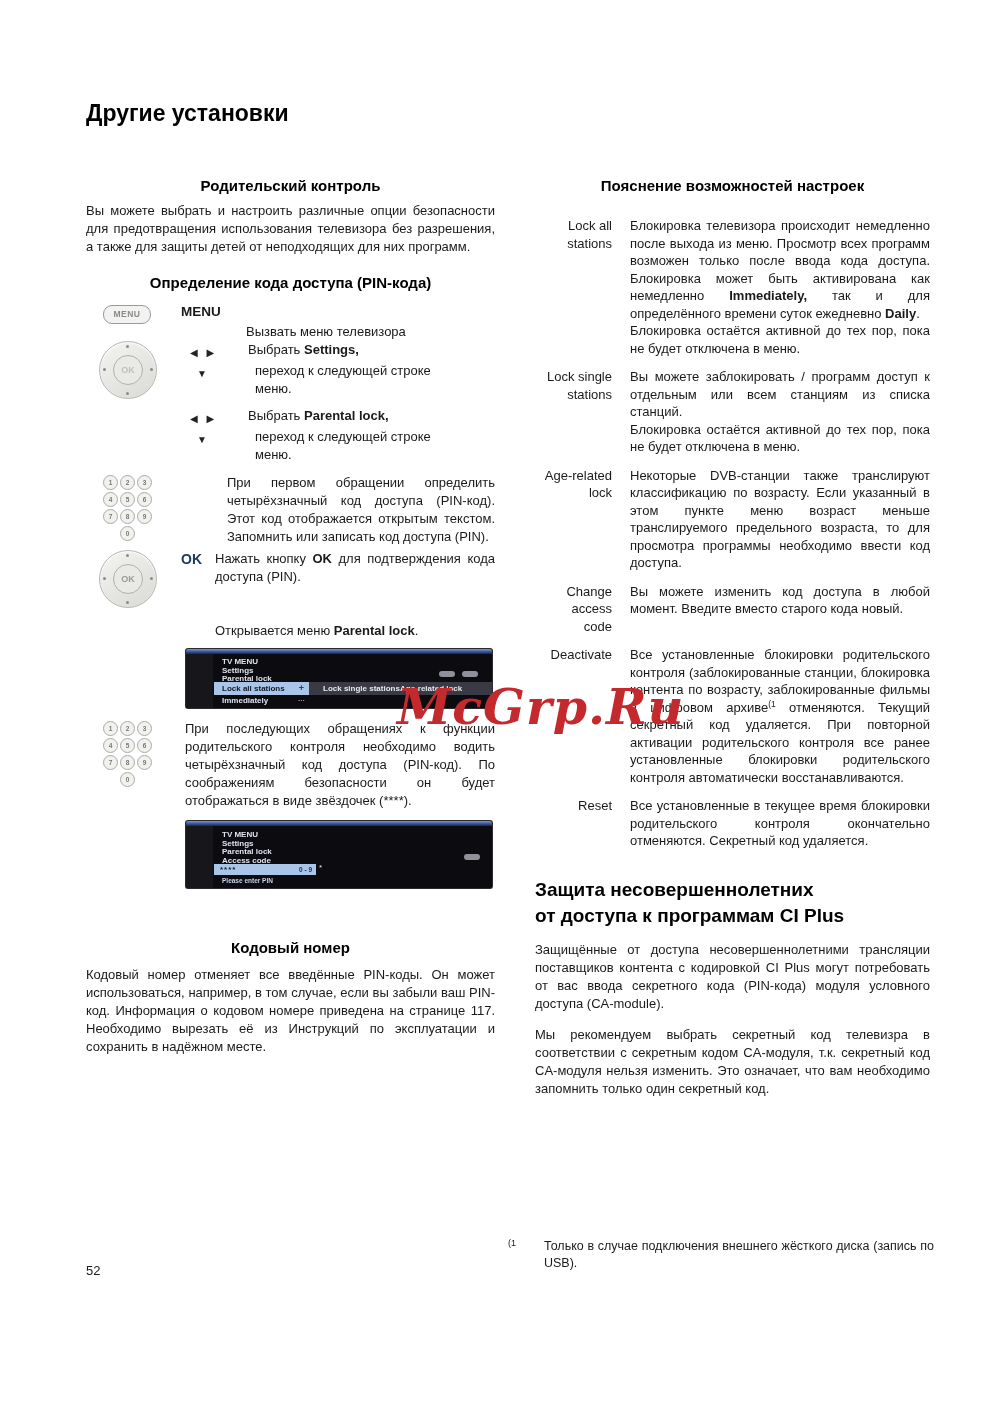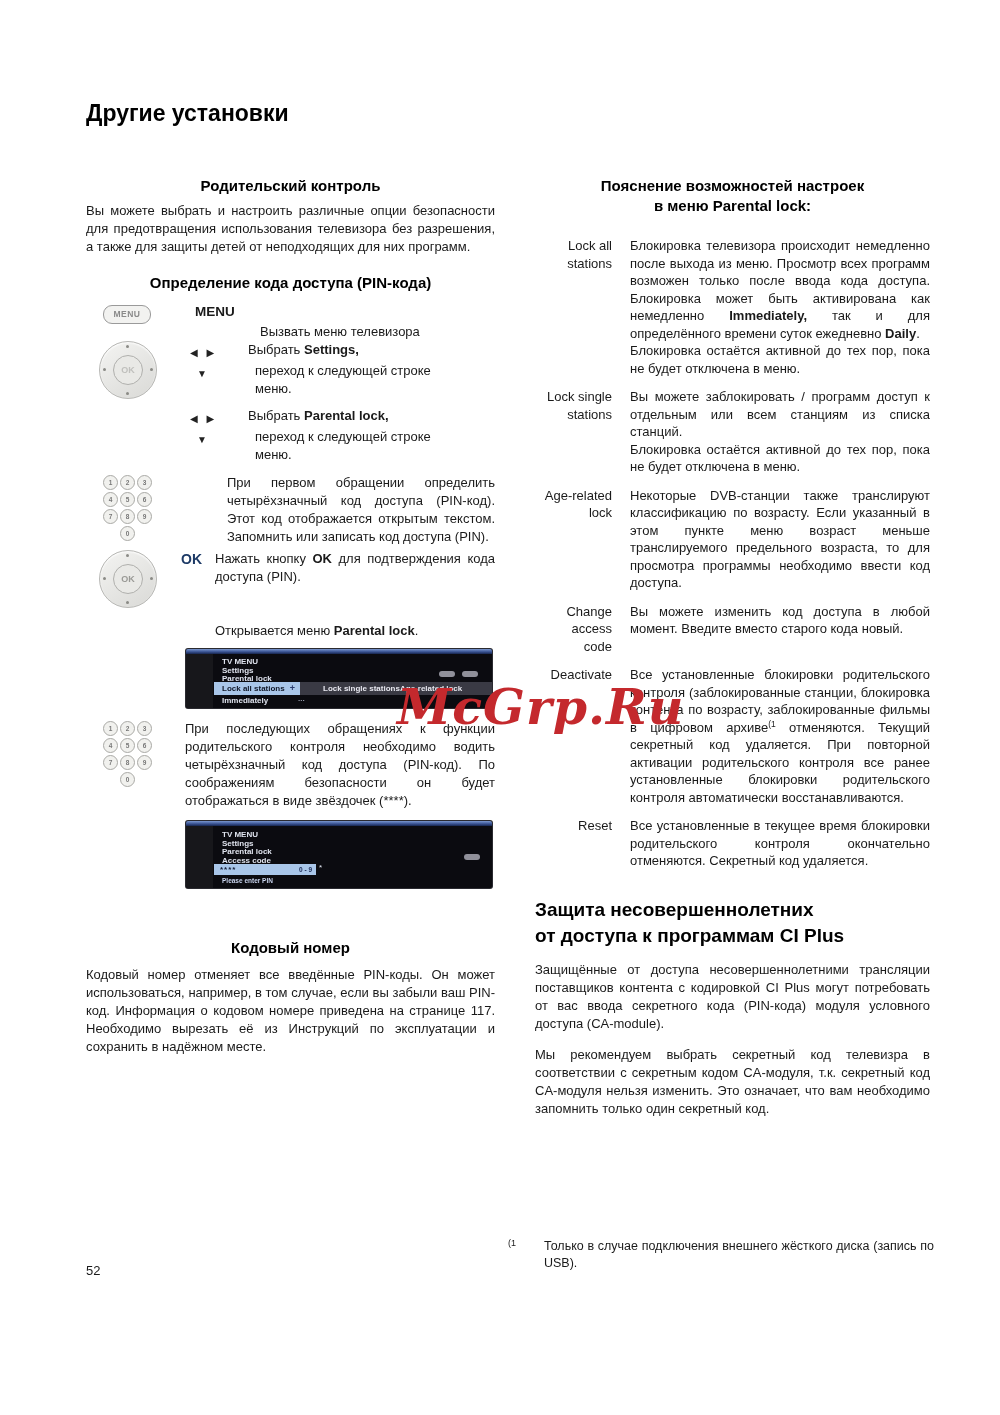--- a/index.html
+++ b/index.html
@@ -50,21 +50,21 @@
 
   
   .screen{position:relative;width:306px;margin-left:100px;background:#0b0b10;border-radius:2px;overflow:hidden;
           box-shadow:0 0 0 1px #2a2a30;}
   .s1{height:59px;} .s2{height:67px;}
   .s-bar{position:absolute;left:0;top:0;right:0;height:5px;background:linear-gradient(#7b97cf 0%,#3a5494 55%,#17264e 100%);}
   .s-strip{position:absolute;left:0;top:5px;bottom:0;width:27px;background:#17171b;}
   .s-line{position:absolute;left:36px;font-size:8px;font-weight:bold;color:#dfe3ee;white-space:nowrap;}
   .s-pill{position:absolute;width:16px;height:6px;border-radius:3px;background:#90909a;}
   .s-optrow{position:absolute;left:28px;right:0;top:33px;height:13px;background:#3a3a44;}
-  .s-selbox{position:absolute;left:0;top:0;bottom:0;width:86px;background:#a9c6e9;color:#0e1526;
+  .s-selbox{position:absolute;left:0;top:0;bottom:0;width:95px;background:#a9c6e9;color:#0e1526;
             font-size:8px;font-weight:bold;line-height:13px;padding-left:8px;box-sizing:border-box;}
   .s-nav{position:absolute;right:5px;top:0;font-size:9px;font-weight:bold;color:#2a3c6e;line-height:13px;}
   .s-opt{position:absolute;top:0;font-size:8px;font-weight:bold;color:#e8e8f0;line-height:13px;white-space:nowrap;}
   .s-val{position:absolute;left:36px;top:47px;font-size:8px;font-weight:bold;color:#dfe3ee;}
   .s-dots{position:absolute;left:112px;top:45px;font-size:8px;font-weight:bold;color:#9aa0b0;}
   .s2-box{position:absolute;left:28px;top:43px;width:102px;height:11px;background:#a9c6e9;}
   .s2-mask{position:absolute;left:6px;top:1px;font-size:8px;font-weight:bold;color:#101830;letter-spacing:1px;}
   .s2-range{position:absolute;right:4px;top:2px;font-size:6.5px;font-weight:bold;color:#1a2a55;}
   .s2-star{position:absolute;left:133px;top:42px;font-size:8px;color:#dfe3ee;}
   .s2-hint{position:absolute;left:36px;top:56px;font-size:6.5px;font-weight:bold;color:#c7d2ec;}
@@ -99,21 +99,21 @@
 
   <h1 class="doc-title">Другие установки</h1>
 
   <div class="col-left">
 
     <h2 style="margin-top:8px;">Родительский контроль</h2>
     <p class="body-p jt p-top">Вы можете выбрать и настроить различные опции безопасности для предотвращения использования телевизора без разрешения, а также для защиты детей от неподходящих для них программ.</p>
 
     <h2 class="mt-pin">Определение кода доступа (PIN-кода)</h2>
 
-    <div class="irow" style="margin-top:10px;gap:14px;">
+    <div class="irow" style="margin-top:10px;">
       <div class="icol">
         <span class="menu-key">MENU</span>
       </div>
       <div class="ibody">
         <div class="ilabel-bold">MENU</div>
         <div class="step-indent">Вызвать меню телевизора</div>
       </div>
     </div>
 
     <div class="irow" style="margin-top:0;">
@@ -247,21 +247,20 @@
 
     <h2 style="margin-top:50px;">Кодовый номер</h2>
     <p class="body-p jt" style="margin-top:8px;">Кодовый номер отменяет все введённые PIN-коды. Он может использоваться, например, в том случае, если вы забыли ваш PIN-код. Информация о кодовом номере приведена на странице 117. Необходимо вырезать её из Инструкций по эксплуатации и сохранить в надёжном месте.</p>
 
   </div>
 
   <div class="col-right">
 
     <h2 class="rc-h2">
       <span style="display:block;">Пояснение возможностей настроек</span>
-      <span style="display:block;">в меню Parental lock:</span>
     </h2>
 
     <div class="entries">
 
       <div class="entry">
         <div class="e-label">
           <div>Lock all</div>
           <div>stations</div>
         </div>
         <div class="e-text jt">

